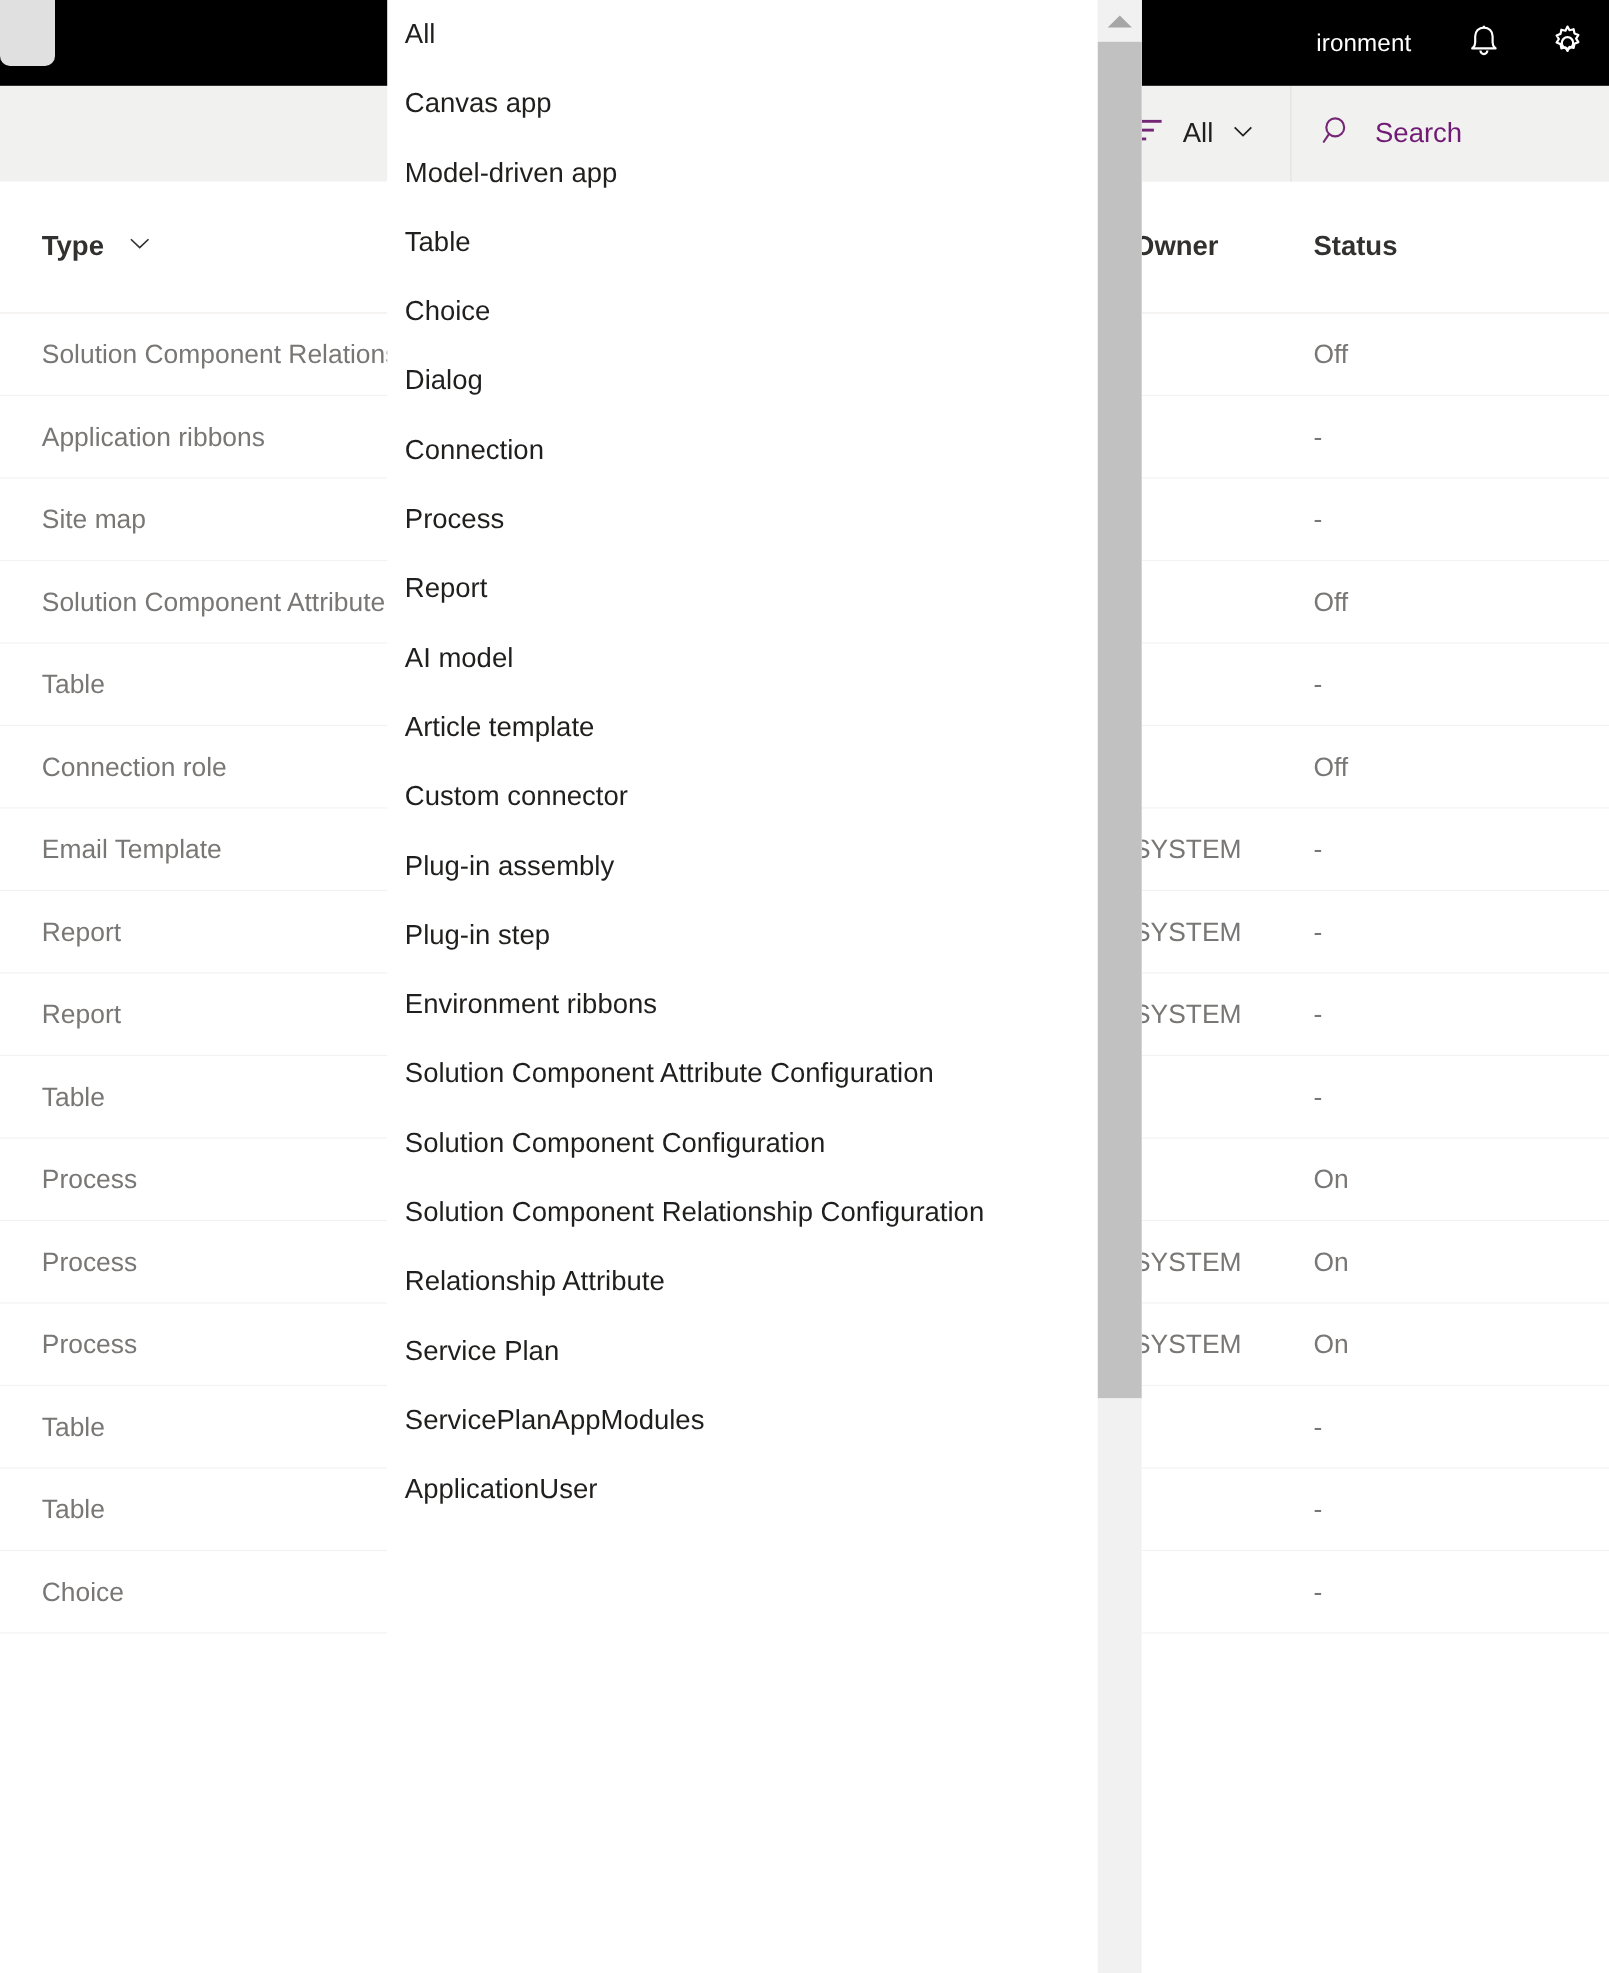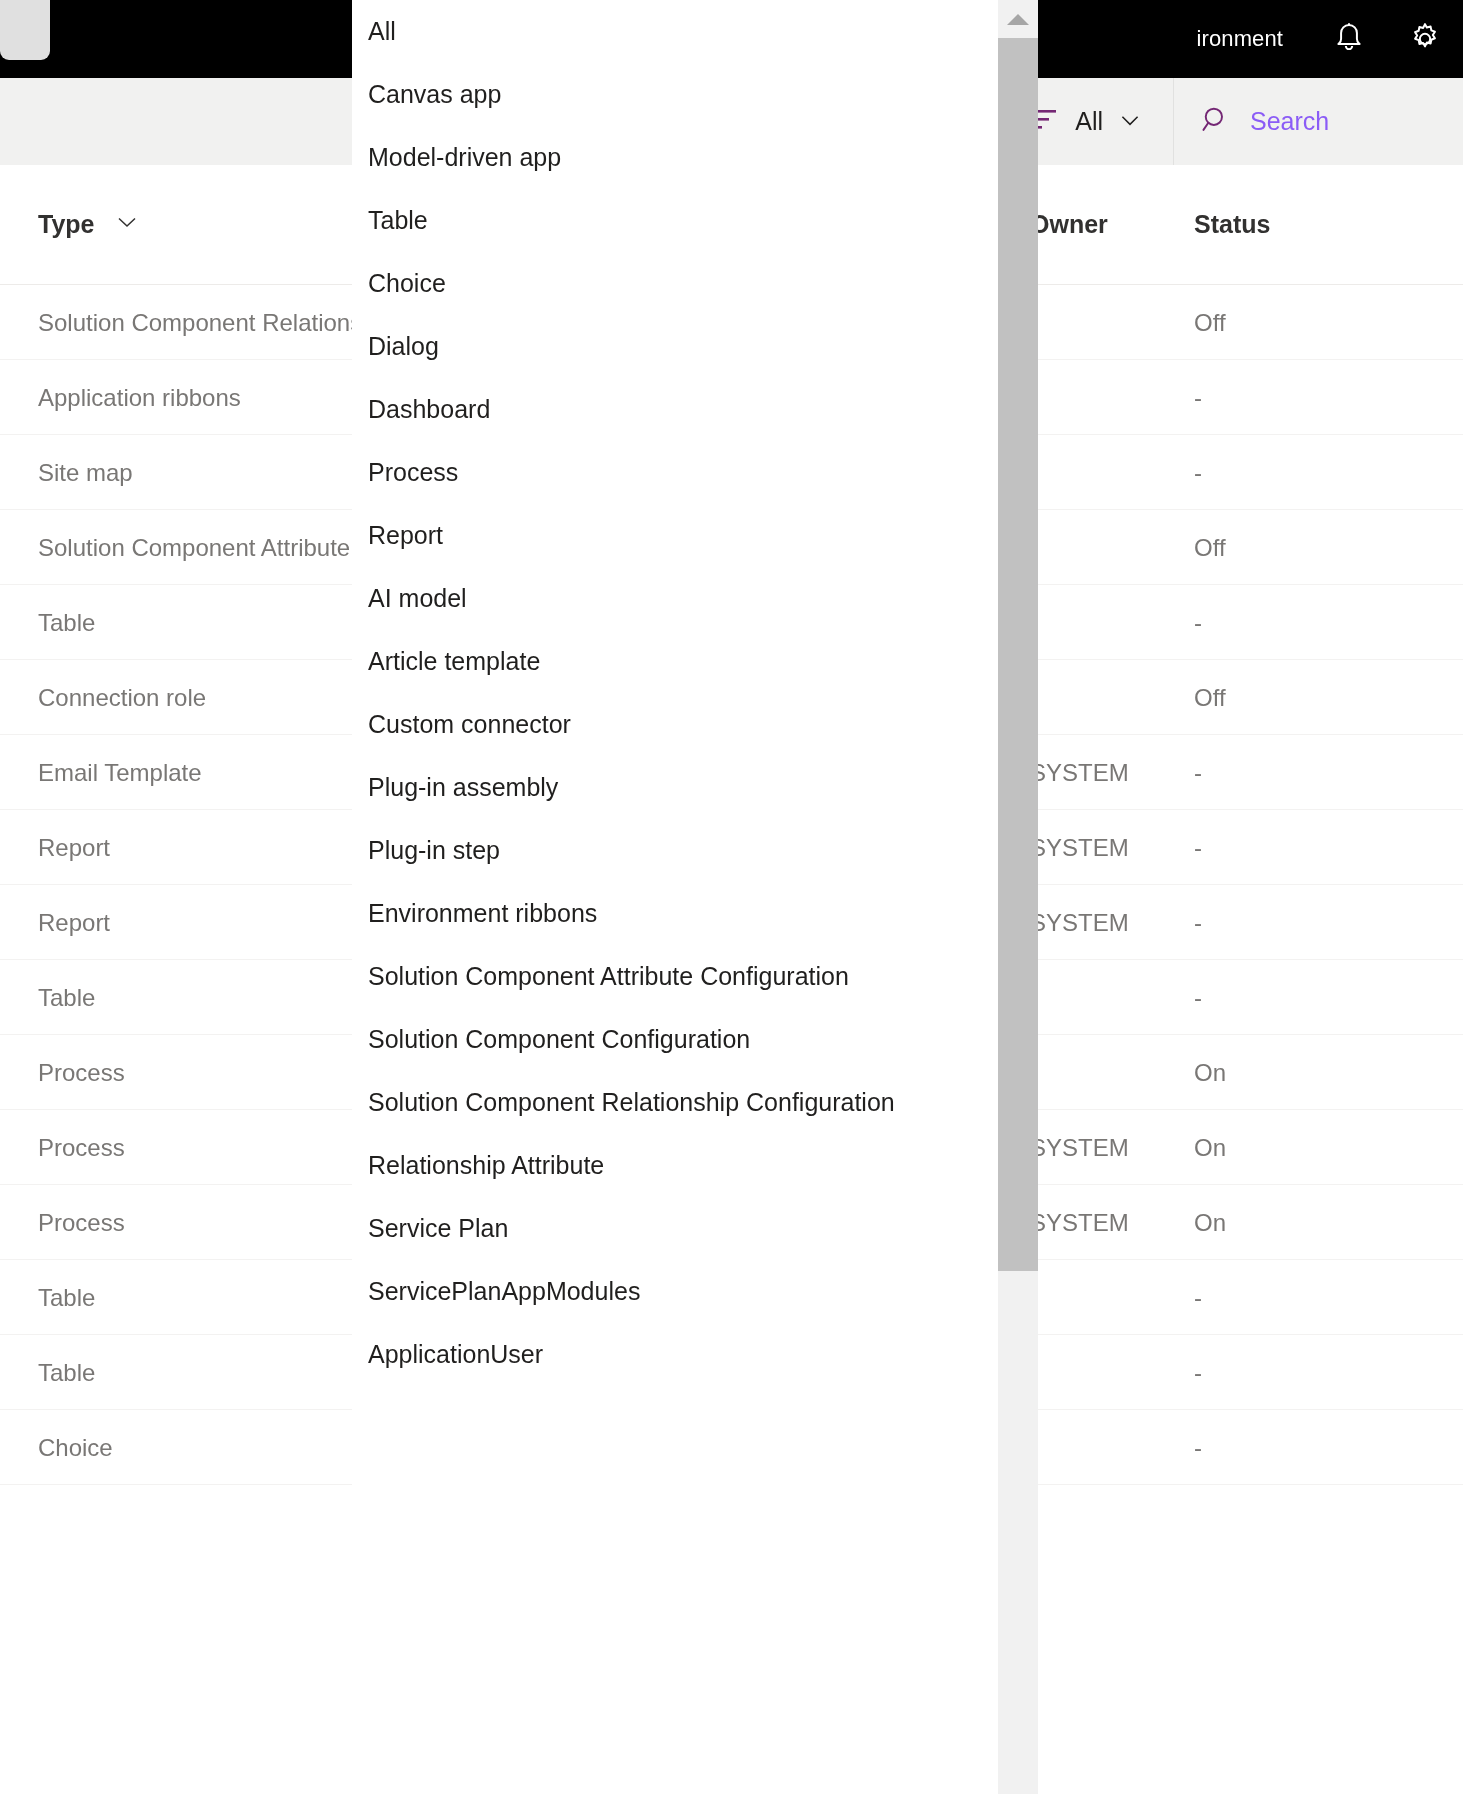--- a/index.html
+++ b/index.html
@@ -99,21 +99,21 @@
     gap: 18px;
     padding: 0 26px;
     min-width: 290px;
     height: 87px;
     background: #f1f1f0;
     border-left: 1px solid #e1e1e0;
     cursor: text;
   }
   .search-placeholder {
     font-size: 25px;
-    color: #8b5cf6;
+    color: #701a75;
   }
 
   
   .grid {
     position: absolute;
     left: 0; top: 165px;
     width: 1463px;
     height: 1629px;
     background: #ffffff;
     z-index: 1;
@@ -379,21 +379,21 @@
   </div>
 
   <div class="flyout">
     <div class="flyout-list" id="flyout-list">
         <div class="flyout-item">All</div>
         <div class="flyout-item">Canvas app</div>
         <div class="flyout-item">Model-driven app</div>
         <div class="flyout-item">Table</div>
         <div class="flyout-item">Choice</div>
         <div class="flyout-item">Dialog</div>
-        <div class="flyout-item">Dashboard</div>
+        <div class="flyout-item">Connection</div>
         <div class="flyout-item">Process</div>
         <div class="flyout-item">Report</div>
         <div class="flyout-item">AI model</div>
         <div class="flyout-item">Article template</div>
         <div class="flyout-item">Custom connector</div>
         <div class="flyout-item">Plug-in assembly</div>
         <div class="flyout-item">Plug-in step</div>
         <div class="flyout-item">Environment ribbons</div>
         <div class="flyout-item">Solution Component Attribute Configuration</div>
         <div class="flyout-item">Solution Component Configuration</div>

